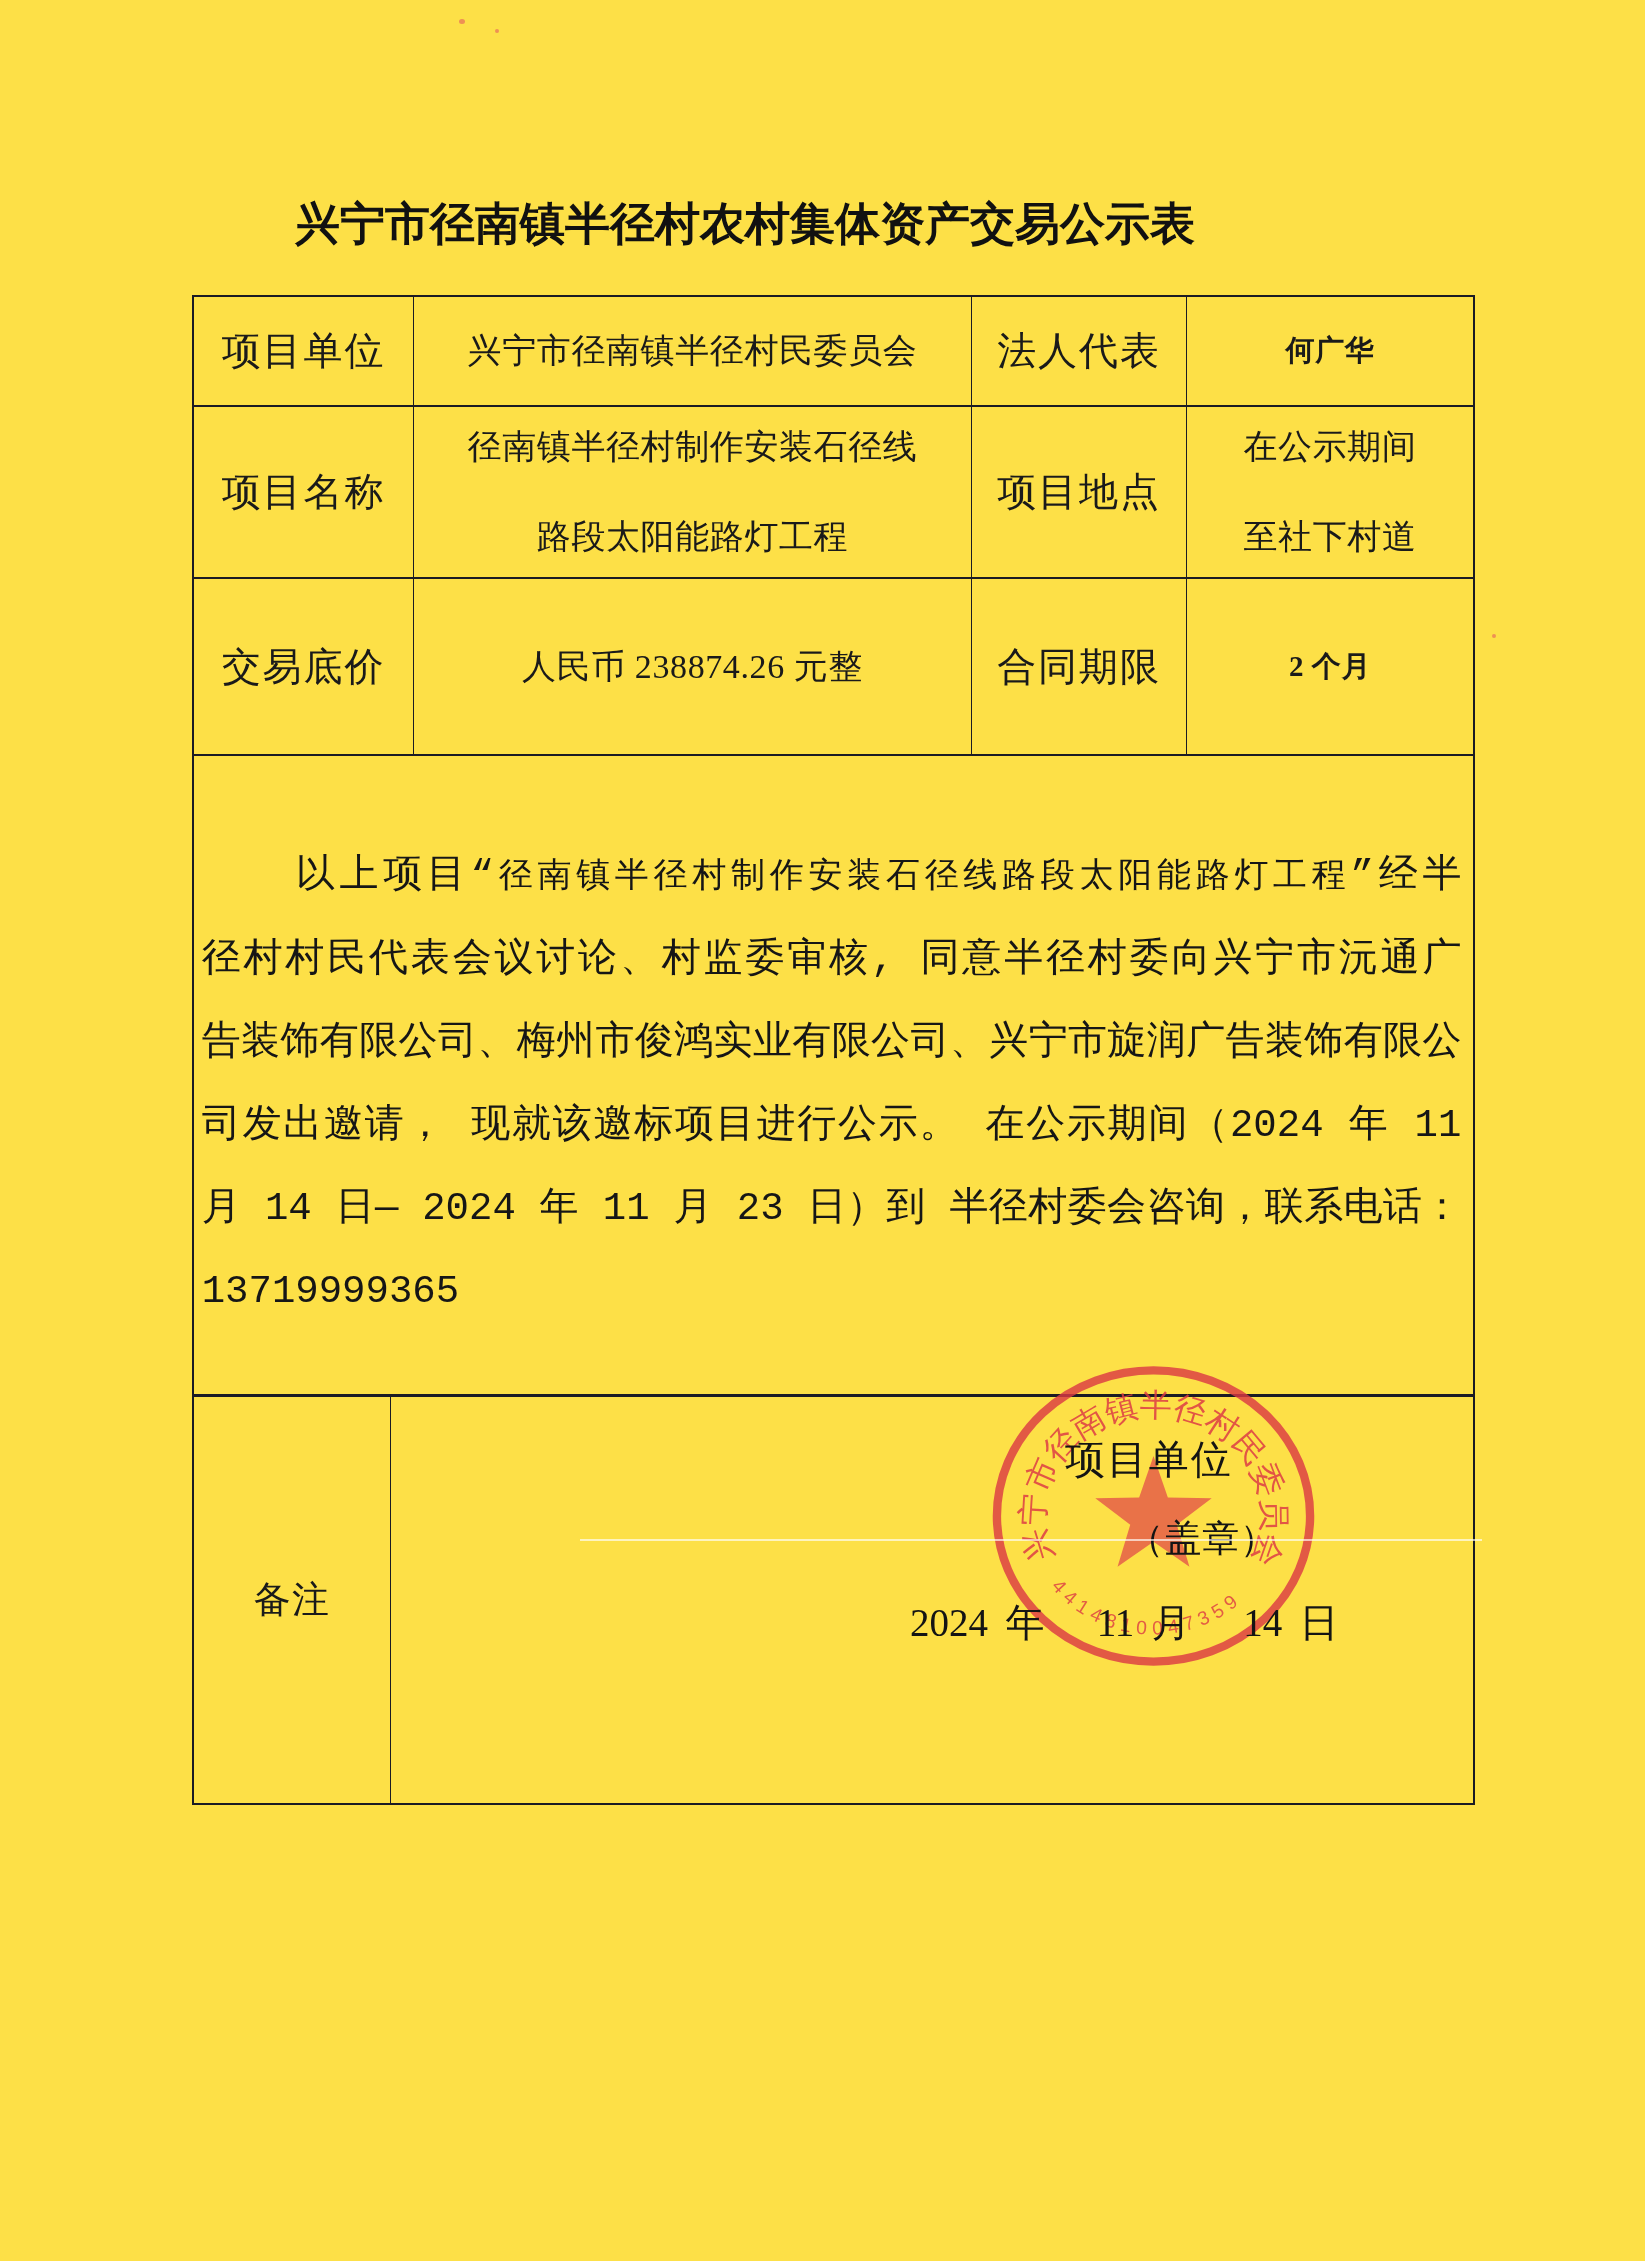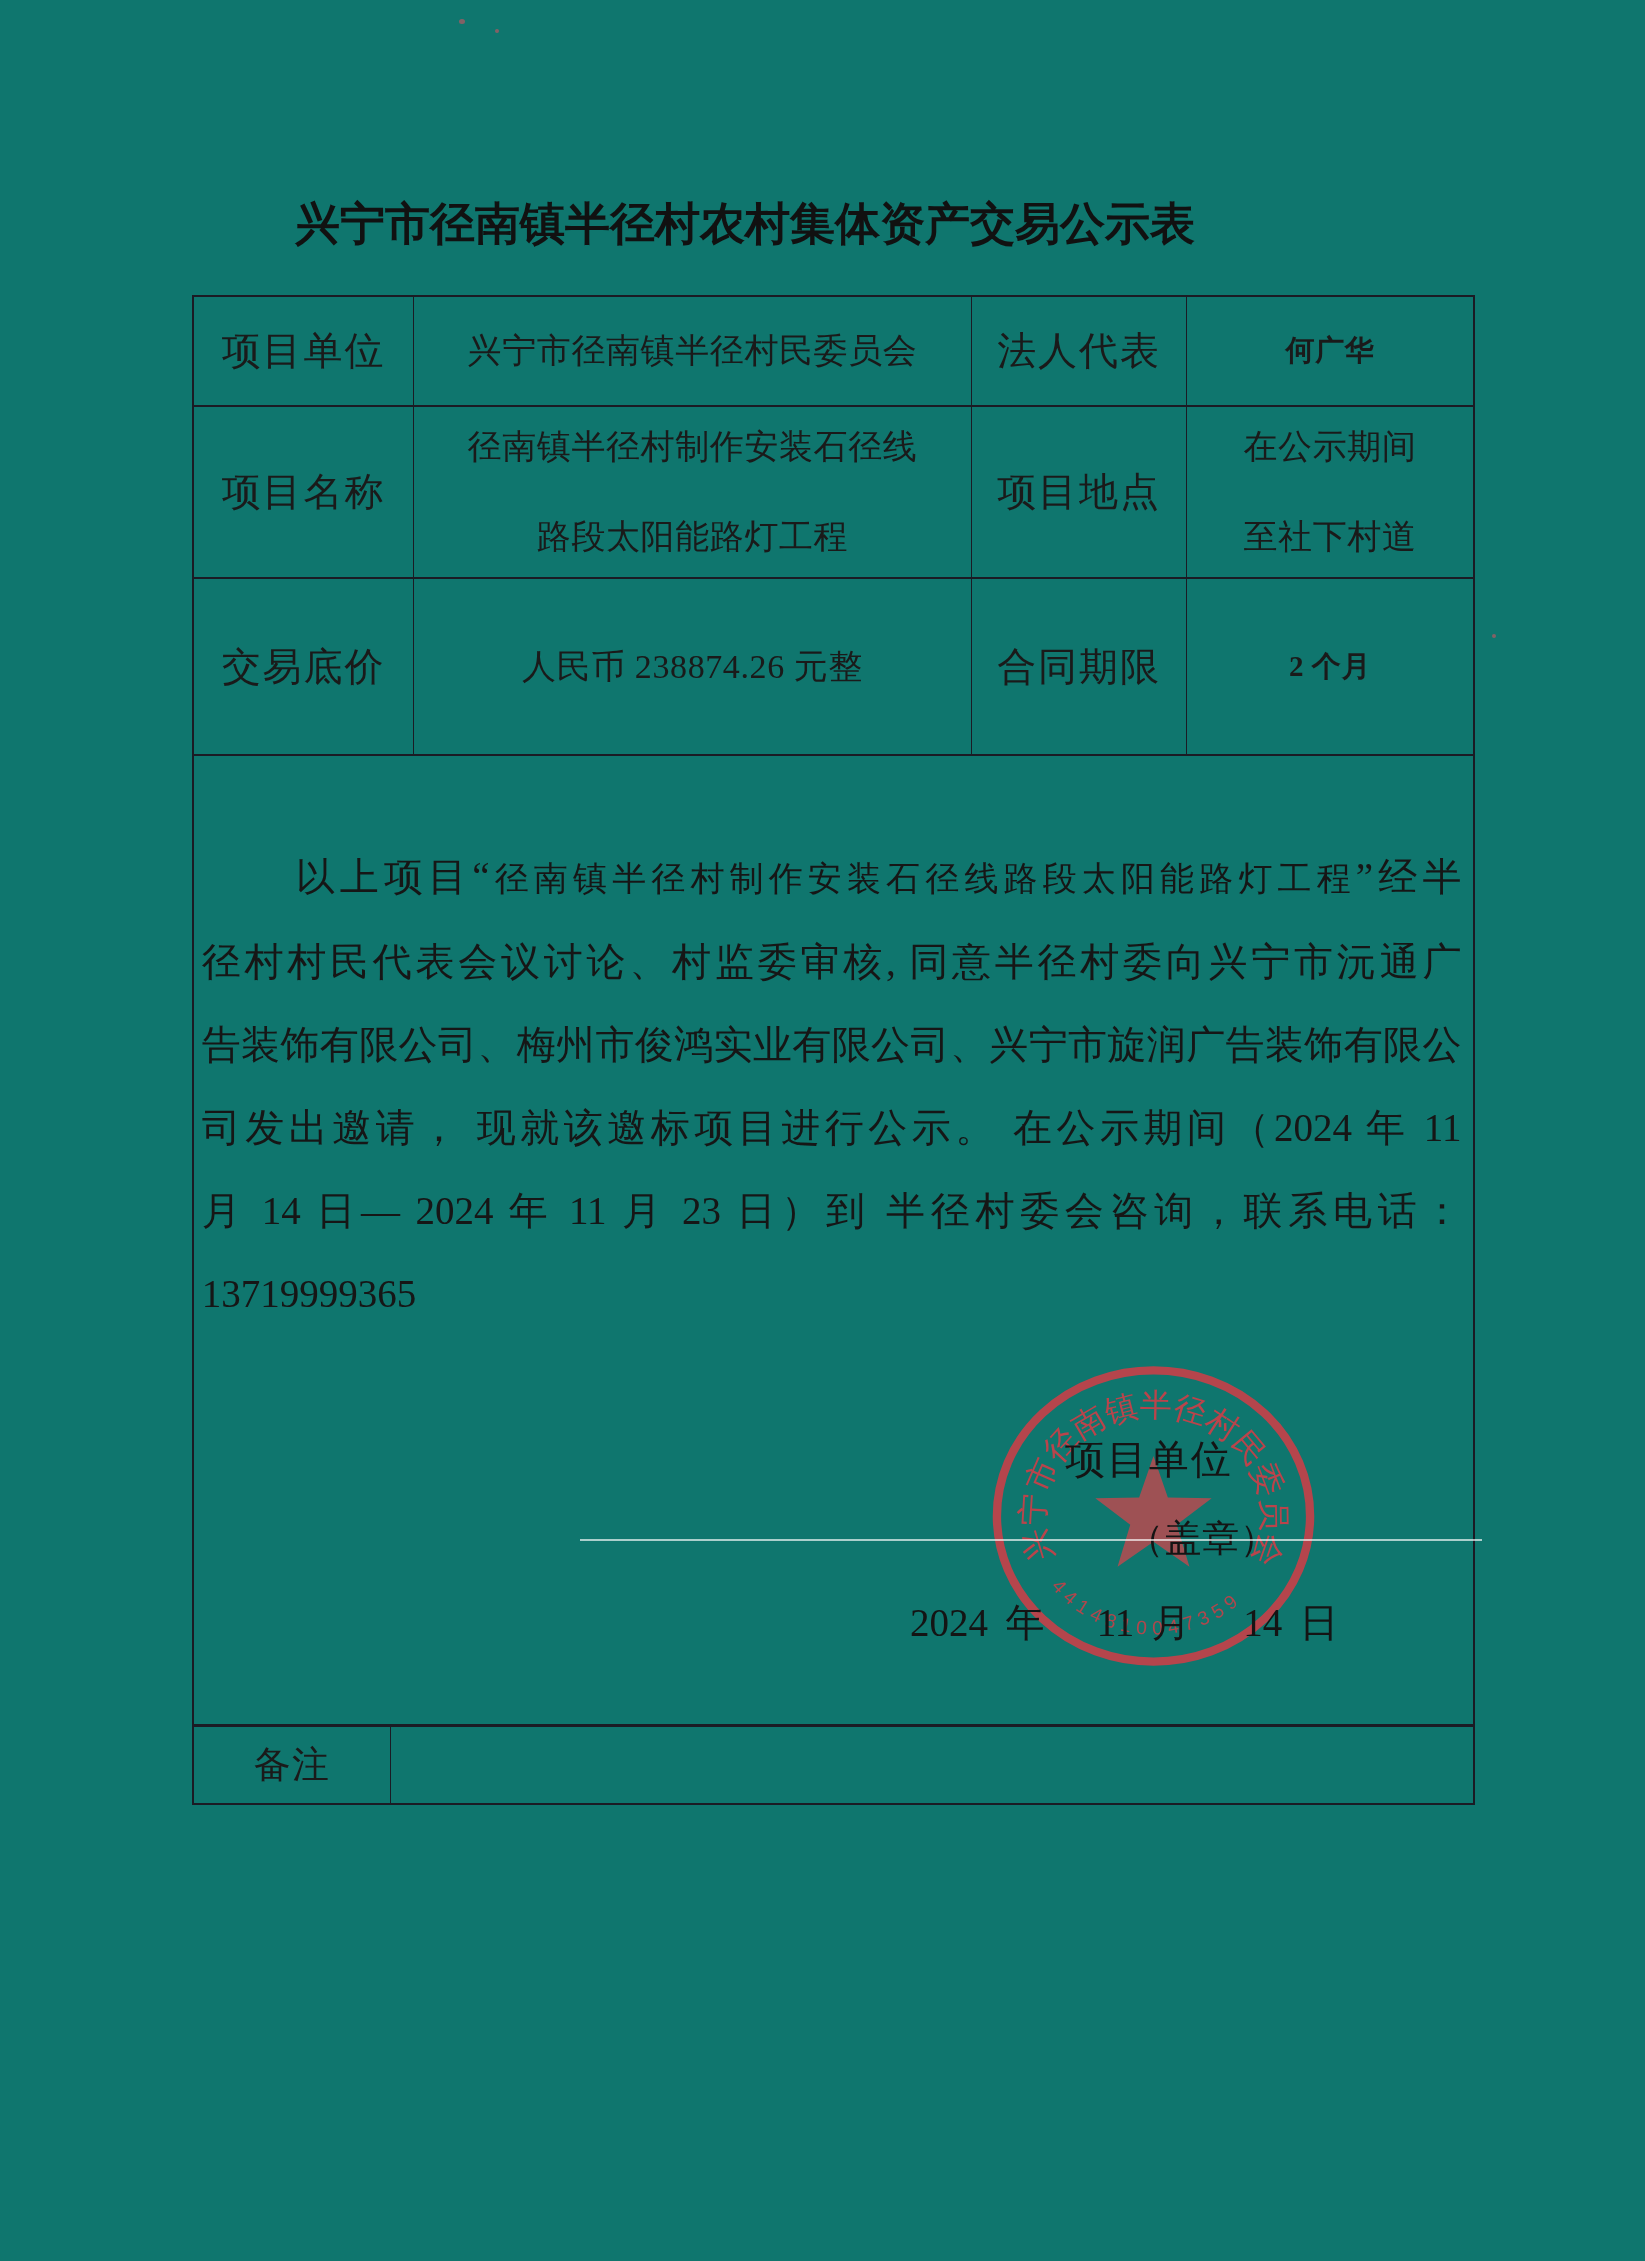--- a/index.html
+++ b/index.html
@@ -4,21 +4,21 @@
 <style>
   html,body{margin:0;padding:0;}
   body{
     width:1645px;height:2261px;
     background:#ffffff;
     font-family:"Liberation Serif","DejaVu Serif",serif;
     color:#1a1a1a;
     position:relative;
     overflow:hidden;
   }
-  .page{position:absolute;inset:0;background:#0f766e;}
+  .page{position:absolute;inset:0;background:#fde047;}
 
   
   .speck{position:absolute;border-radius:50%;background:rgba(225,80,95,.55);}
   .crease{position:absolute;left:580px;top:1539px;width:902px;height:1.9px;background:rgba(255,255,255,.65);z-index:7;}
 
   
   .doc-title{
     position:absolute;left:295px;top:196px;width:1057px;
     font-family:"Liberation Sans","DejaVu Sans",sans-serif;
     font-weight:700;font-size:45px;line-height:55px;
@@ -39,24 +39,25 @@
     text-align:center;
   }
   .cell.last{border-right:none;}
   .cell-label{font-size:39px;letter-spacing:1.9px;}
   .cell-value{font-size:34px;letter-spacing:0.6px;}
   .cell-value.big{font-size:29px;font-weight:bold;}
   .two-line div{line-height:90px;white-space:nowrap;}
 
   
   .notice-cell{
-    height:971px;box-sizing:border-box;
+    height:641px;box-sizing:border-box;
     border-bottom:3.2px solid #1b1b24;
     padding:79px 11.6px 0 7.7px;
     position:relative;
+    font-family:Liberation Mono, monospace;
   }
   .notice-line{
     font-size:39px;line-height:83px;
     text-align:justify;text-align-last:justify;
     white-space:pre-wrap;color:#161616;
   }
   .notice-line.first{padding-left:94px;}
   .notice-line.last-line{text-align-last:left;}
   .notice-line .sm{font-size:34px;}
 

